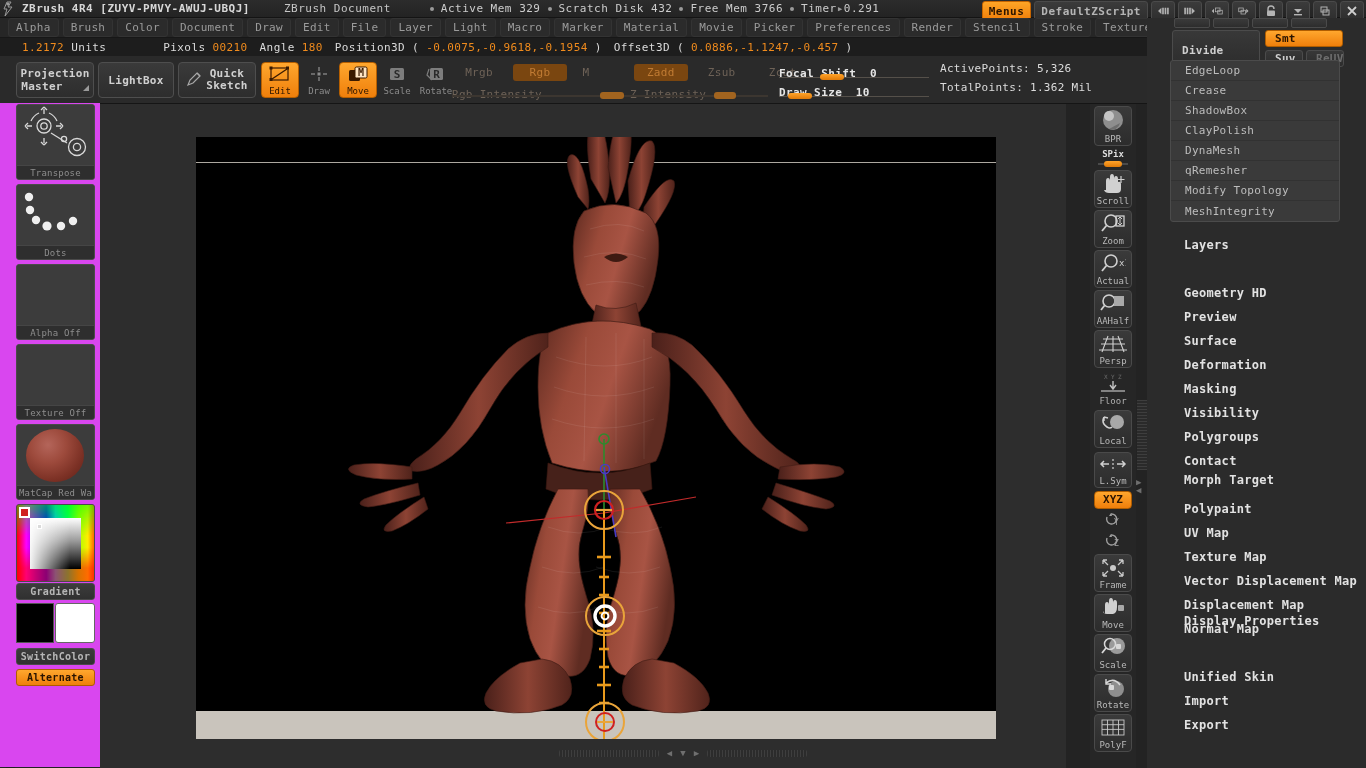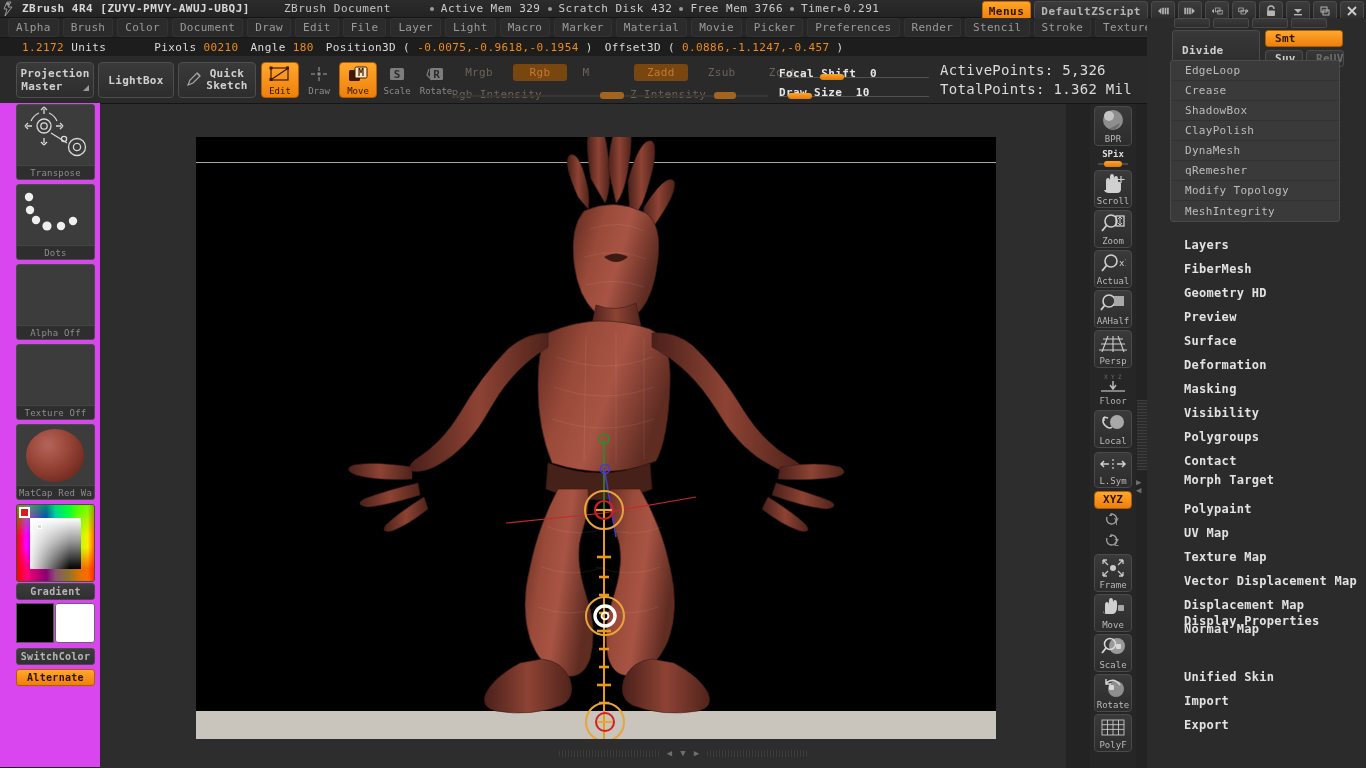--- a/index.html
+++ b/index.html
@@ -53,21 +53,21 @@
   }
 
   
   .infobar {
     position:absolute; left:0; top:38px; width:1366px; height:18px;
     background:#1d1d1d; display:flex; align-items:center; font-size:11px;
     color:#dcdcdc; padding-left:22px; letter-spacing:0.4px;
   }
   .orange { color:#f08b1d; }
   .info-seg { margin-right:12px; white-space:nowrap; }
-  .info-seg.pad { margin-left:36px; }
+  .info-seg.pad { margin-left:45px; }
 
   
   .toolbar {
     position:absolute; left:0; top:56px; width:1366px; height:48px;
     background:#2a2a2a; border-bottom:1px solid #151515;
   }
   .tool-btn {
     position:absolute; border:1px solid #4e4e4e; border-radius:4px;
     background:linear-gradient(#3a3a3a,#2d2d2d);
     color:#d0d0d0; font-size:11px; font-weight:bold;
@@ -100,21 +100,21 @@
   .slider-row { position:absolute; }
   .slider-lbl { font-size:11px; color:#6e6257; letter-spacing:0.3px; }
   .slider-track {
     position:absolute; height:2px; background:#3c3630;
   }
   .slider-knob { position:absolute; height:7px; border-radius:3px; background:#a2641f; }
   .num-slider-lbl { font-size:11px; color:#e6e6e6; letter-spacing:0.4px; font-weight:bold;}
   .num-track { position:absolute; height:1px; background:#55504a; }
   .num-knob { position:absolute; height:6px; width:24px; border-radius:3px; background:linear-gradient(#ffa32a,#e07a08); }
 
-  .pts { position:absolute; font-size:14px; color:#dcdcdc; letter-spacing:0.3px;}
+  .pts { position:absolute; font-size:11px; color:#dcdcdc; letter-spacing:0.3px;}
 
   
   .leftshelf {
     position:absolute; left:0; top:103px; width:100px; height:664px;
     background:#d946ef;
   }
   .shelf-slot {
     position:absolute; left:16px; width:79px;
     border:1px solid #4a4a4a; border-radius:3px; background:#3a3a3a;
     overflow:hidden;
@@ -916,21 +916,20 @@
       <div class="subpal-item">Crease</div>
       <div class="subpal-item">ShadowBox</div>
       <div class="subpal-item">ClayPolish</div>
       <div class="subpal-item">DynaMesh</div>
       <div class="subpal-item">qRemesher</div>
       <div class="subpal-item">Modify Topology</div>
       <div class="subpal-item">MeshIntegrity</div>
     </div>
 
     <div class="pal-item" style="top:215px;">Layers</div>
-    <div class="pal-item" style="top:239px;">FiberMesh</div>
     <div class="pal-item" style="top:263px;">Geometry HD</div>
     <div class="pal-item" style="top:287px;">Preview</div>
     <div class="pal-item" style="top:311px;">Surface</div>
     <div class="pal-item" style="top:335px;">Deformation</div>
     <div class="pal-item" style="top:359px;">Masking</div>
     <div class="pal-item" style="top:383px;">Visibility</div>
     <div class="pal-item" style="top:407px;">Polygroups</div>
     <div class="pal-item" style="top:431px;">Contact</div>
     <div class="pal-item" style="top:450px;">Morph Target</div>
     <div class="pal-item" style="top:479px;">Polypaint</div>

